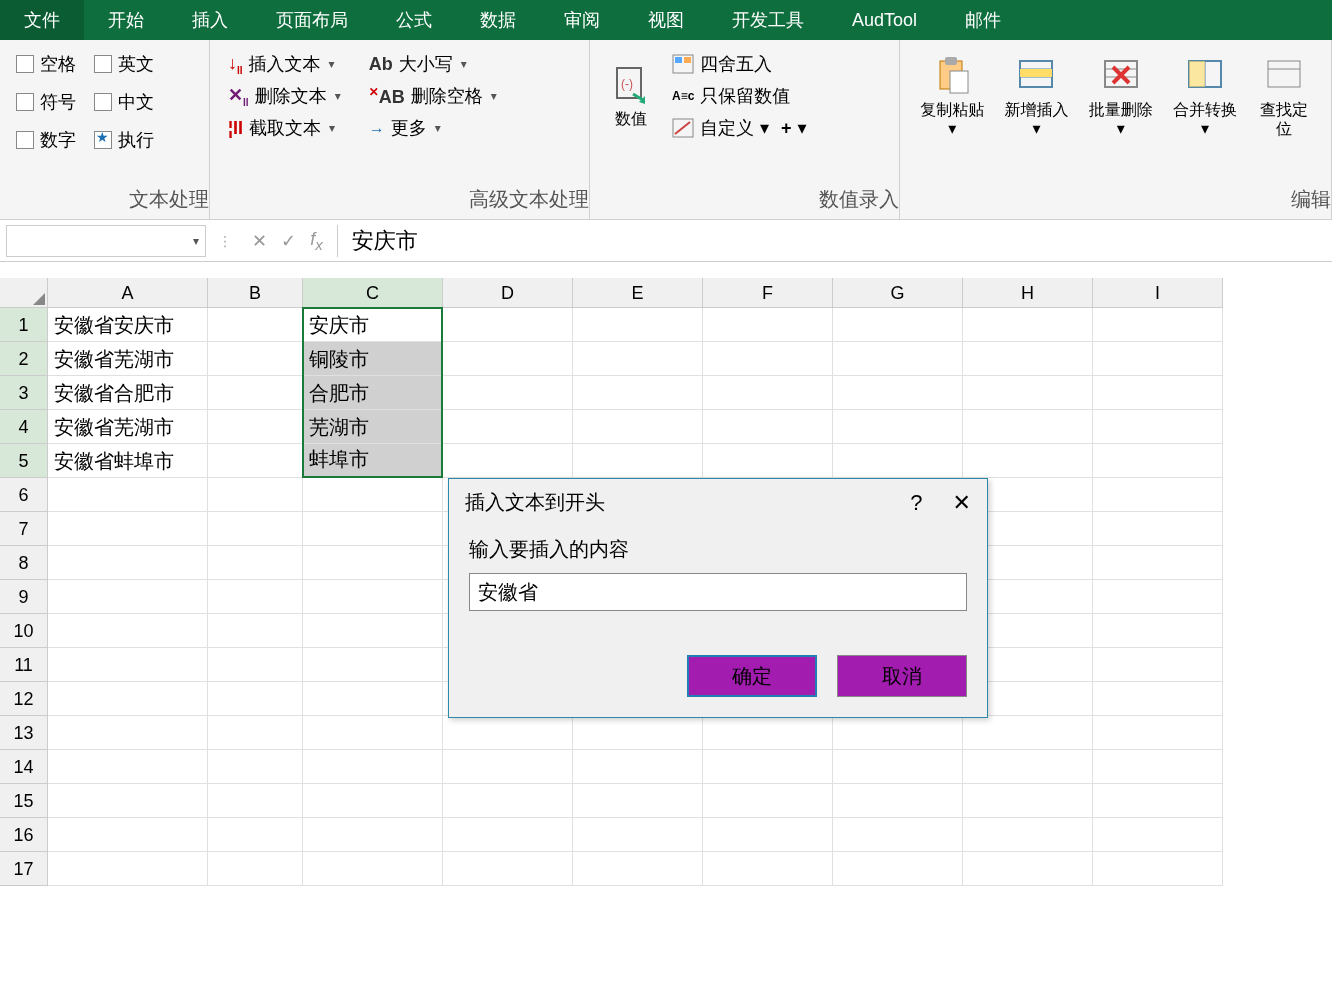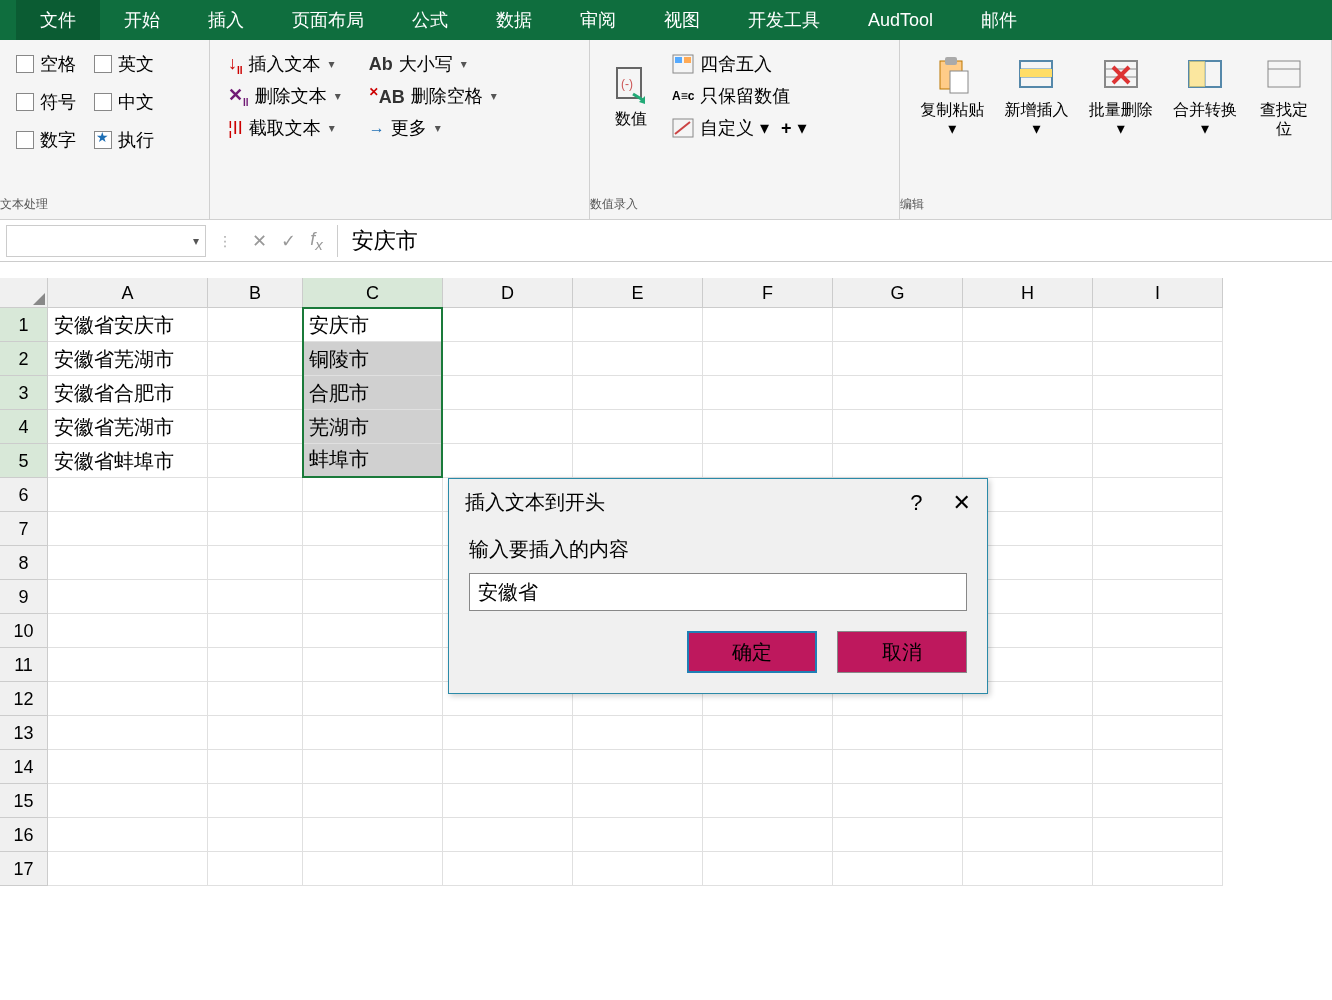--- a/index.html
+++ b/index.html
@@ -1,22 +1,22 @@
 <!DOCTYPE html>
 <html><head>
 <meta charset="utf-8">
 <style>
 * { box-sizing: border-box; margin: 0; padding: 0; }
 body { font-family: "Microsoft YaHei", "SimSun", sans-serif; font-size: 14px; background: #fff; overflow: hidden; width: 1332px; height: 1000px; }
-.tabs { display: flex; background: #0f6e3e; height: 40px; padding-left: 16px; }
+.tabs { display: flex; background: #0f6e3e; height: 40px; }
 .tab { padding: 8px 24px; color: #fff; font-size: 18px; cursor: pointer; display: flex; align-items: center; }
 .tab.active { background: #0b5c33; }
 .ribbon { display: flex; background: #f5f5f5; border-bottom: 1px solid #d0d0d0; height: 180px; }
 .ribbon-group { border-right: 1px solid #d0d0d0; padding: 8px 10px; display: flex; flex-direction: column; position: relative; }
-.ribbon-group-label { text-align: left; font-size: 12px; color: #555; position: absolute; bottom: 6px; left: 0; right: 0; }
+.ribbon-group-label { text-align: right; font-size: 20px; color: #555; position: absolute; bottom: 6px; left: 0; right: 0; }
 .ribbon-row { display: flex; align-items: center; gap: 6px; margin-bottom: 6px; }
 .chk { display: inline-flex; align-items: center; gap: 6px; font-size: 18px; padding: 4px 6px; cursor: pointer; }
 .chk-box { width: 18px; height: 18px; border: 1px solid #888; background: #fff; }
 .chk-box.star { position: relative; }
 .chk-box.star::after { content: "★"; position: absolute; top: -3px; left: 1px; font-size: 14px; color: #1f6fb5; }
 .btn { display: inline-flex; align-items: center; gap: 6px; font-size: 18px; padding: 4px 8px; cursor: pointer; }
 .btn .drop { font-size: 12px; color: #555; margin-left: 2px; }
 .icon-insert-text { color: #c00; font-weight: bold; }
 .icon-delete-text { color: #701a75; font-weight: bold; }
 .icon-ab { font-weight: bold; color: #333; }
@@ -45,21 +45,21 @@
 .cell { height: 34px; border-right: 1px solid #e0e0e0; border-bottom: 1px solid #e0e0e0; padding: 2px 6px; font-size: 20px; line-height: 30px; overflow: hidden; white-space: nowrap; }
 .cell.fill { background: #d0d0d0; }
 .selection-border { position: absolute; border: 2px solid #1a7a3a; pointer-events: none; }
 .dialog { position: absolute; background: #f0f0f0; border: 1px solid #2a8aa8; box-shadow: 2px 2px 6px rgba(0,0,0,0.2); }
 .dialog-title { display: flex; align-items: center; justify-content: space-between; padding: 10px 16px; font-size: 20px; }
 .dialog-title .right { display: flex; gap: 30px; align-items: center; }
 .dialog-body { padding: 10px 20px 20px; }
 .dialog-label { font-size: 20px; margin-bottom: 10px; }
 .dialog-input { width: 100%; border: 1px solid #888; background: #fff; font-size: 20px; padding: 6px 8px; height: 38px; }
 .dialog-buttons { display: flex; justify-content: flex-end; gap: 20px; margin-top: 20px; }
-.dlg-btn { width: 130px; height: 42px; border: 1px solid #888; background: #be185d; font-size: 20px; cursor: pointer; }
+.dlg-btn { width: 130px; height: 42px; border: 1px solid #888; background: #a21caf; font-size: 20px; cursor: pointer; margin-top: 24px; }
 .dlg-btn.primary { border: 2px solid #1f7fb5; }
 svg { display: block; }
 </style>
 </head>
 <body>
 
 <div class="tabs">
   <div class="tab active">文件</div>
   <div class="tab">开始</div>
   <div class="tab">插入</div>
@@ -116,21 +116,21 @@
           <span class="icon-insert-text">↓<sub style="font-size:10px">II</sub></span>
           <span>插入文本</span>
           <span class="drop">▾</span>
         </div>
         <div class="btn">
           <span class="icon-delete-text">✕<sub style="font-size:10px">II</sub></span>
           <span>删除文本</span>
           <span class="drop">▾</span>
         </div>
         <div class="btn">
-          <span style="color:#c00;font-weight:normal">¦II</span>
+          <span style="color:#c00;font-weight:bold">¦II</span>
           <span>截取文本</span>
           <span class="drop">▾</span>
         </div>
       </div>
       <div style="display:flex;flex-direction:column;margin-left:12px">
         <div class="btn">
           <span class="icon-ab">Ab</span>
           <span>大小写</span>
           <span class="drop">▾</span>
         </div>
@@ -139,20 +139,21 @@
           <span>删除空格</span>
           <span class="drop">▾</span>
         </div>
         <div class="btn">
           <span class="icon-arrow-right">→</span>
           <span>更多</span>
           <span class="drop">▾</span>
         </div>
       </div>
     </div>
+    <div class="ribbon-group-label">高级文本处理</div>
   </div>
 
   <div class="ribbon-group" style="width:310px">
     <div style="display:flex">
       <div class="big-btn">
         <span class="icn">
           <svg width="40" height="40">
               <rect x="6" y="4" width="24" height="30" fill="none" stroke="#666" stroke-width="2"></rect>
               <text x="10" y="24" font-size="12" fill="#c55">(-)</text>
               <path d="M22 30 L32 36" stroke="#2a7" stroke-width="3"></path>

